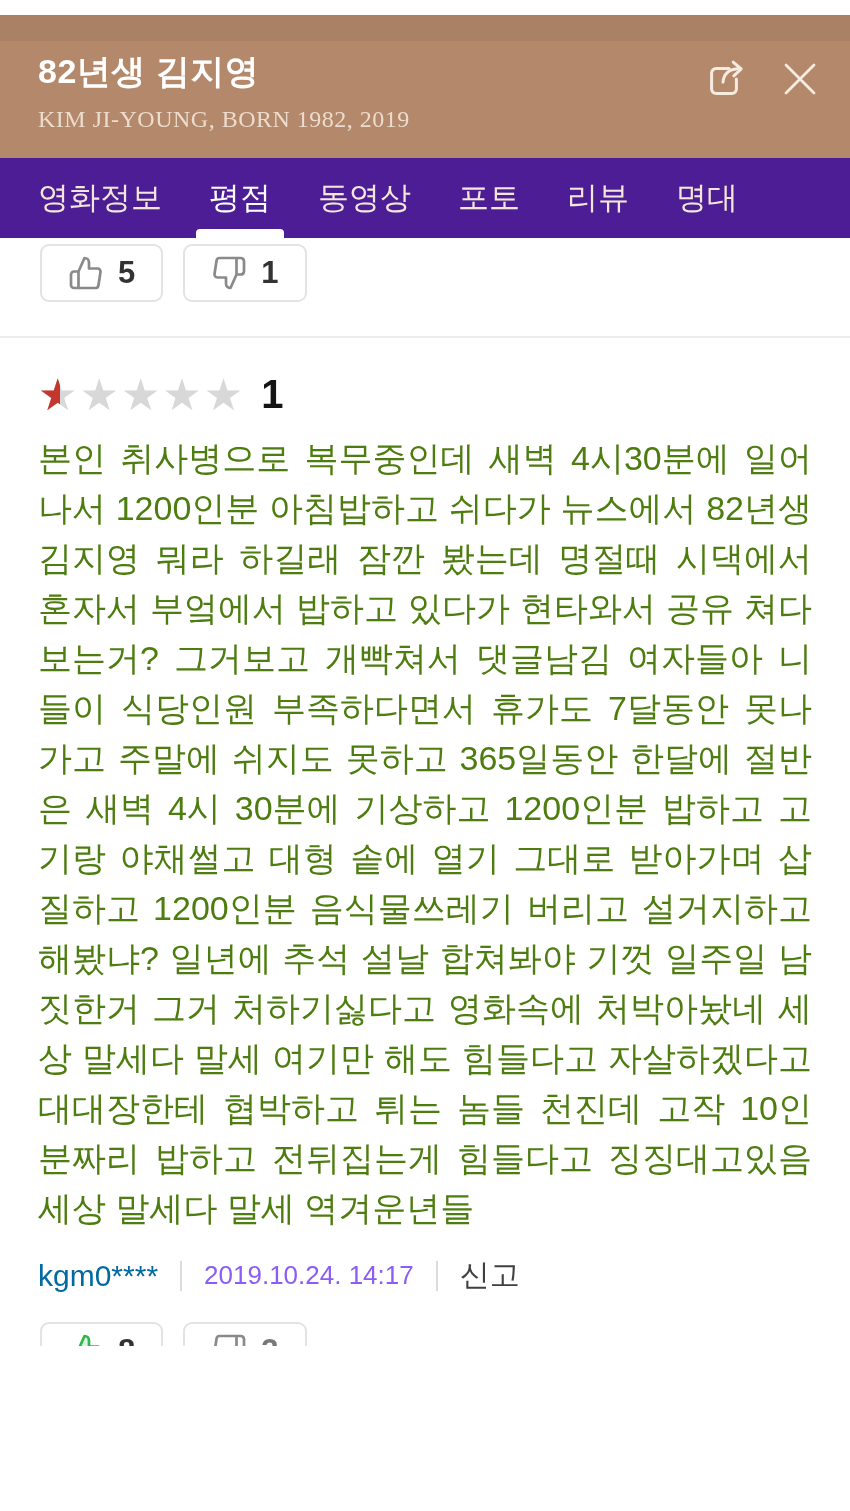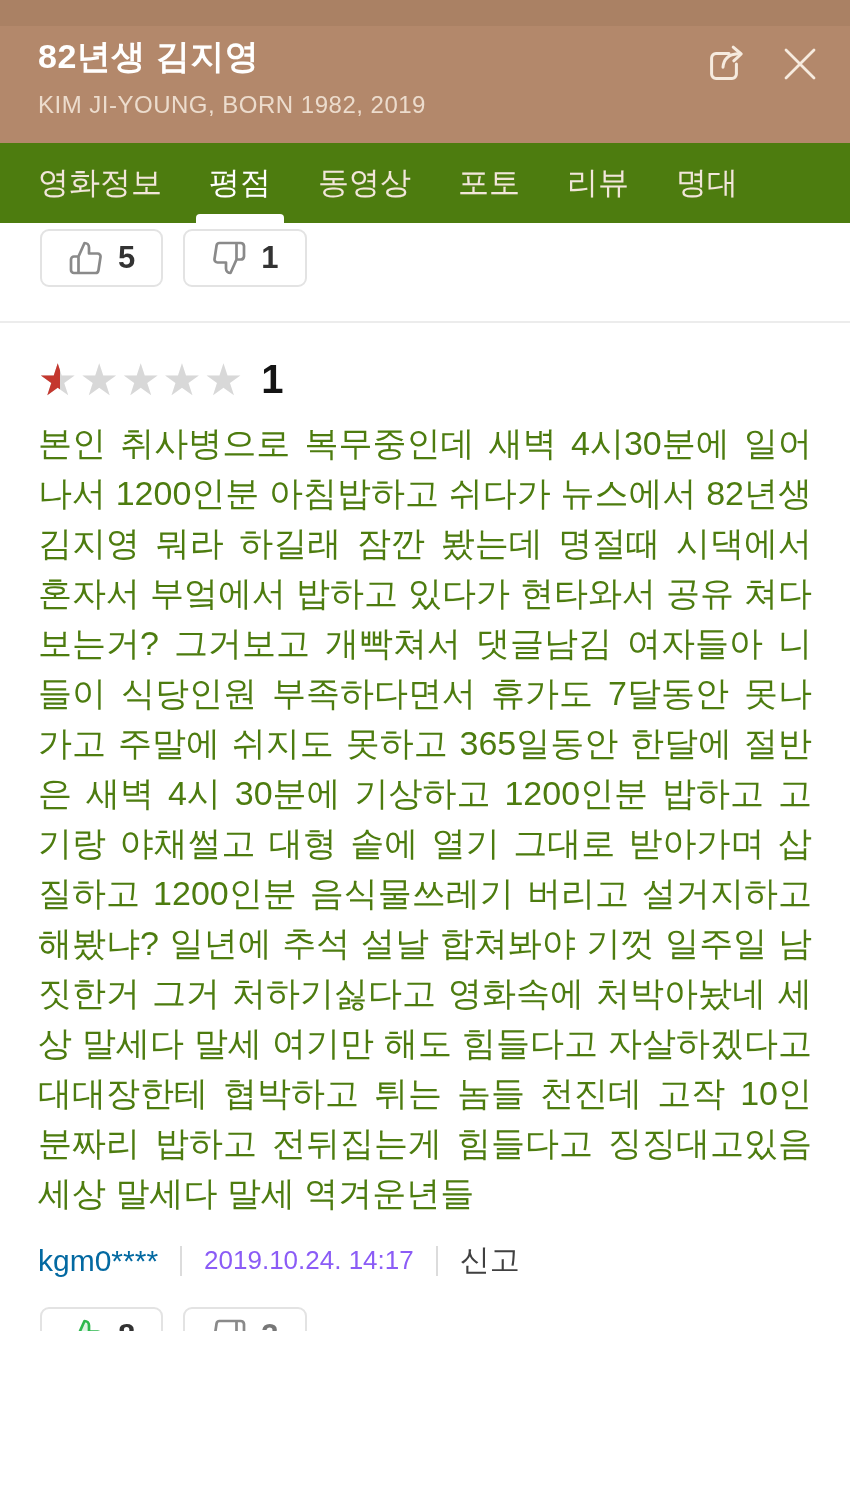--- a/index.html
+++ b/index.html
@@ -1,31 +1,31 @@
 <!DOCTYPE html>
 <html><head>
 <meta charset="utf-8">
 <style>
   * { margin:0; padding:0; box-sizing:border-box; }
   html,body { background:#fff; }
   body { font-family:"Liberation Sans","DejaVu Sans",sans-serif; }
-  .screen { position:relative; width:850px; height:1331px; overflow:hidden; background:#fff; margin:0 auto; }
+  .screen { position:relative; width:850px; height:1331px; overflow:hidden; background:#fff; margin:15px auto; }
 
   
   .header { position:relative; height:143px; background:#b3886b; color:#fff; }
   .status-strip { position:absolute; top:0; left:0; right:0; height:26px; background:rgba(70,45,30,0.08); }
   .header-inner { display:flex; justify-content:space-between; align-items:flex-start; padding:34px 26px 0 38px; }
   .movie-title { font-size:34px; font-weight:600; letter-spacing:0.5px; color:#ffffff; }
-  .movie-subtitle { font-size:24px; font-weight:400; color:#ecdccd; margin-top:11px; letter-spacing:0.5px; }
+  .movie-subtitle { font-size:24px; font-weight:400; color:#ecdccd; margin-top:11px; letter-spacing:0.5px;font-family:Liberation Serif, serif; }
   .header-actions { display:flex; gap:26px; margin-top:6px; }
   .icon-btn { width:48px; height:48px; background:none; border:none; cursor:pointer; padding:0; }
   .icon-btn svg { width:48px; height:48px; display:block; }
 
   
-  .tabbar { position:relative; height:80px; background:#4d7c0f; display:flex; align-items:stretch; column-gap:47px; padding:0 0 0 38px; overflow:hidden; white-space:nowrap; }
+  .tabbar { position:relative; height:80px; background:#4c1d95; display:flex; align-items:stretch; column-gap:47px; padding:0 0 0 38px; overflow:hidden; white-space:nowrap; }
   .tab { position:relative; display:flex; align-items:center; font-size:31px; color:#f2e6da; cursor:pointer; background:none; border:none; font-family:inherit; }
   .tab.active { color:#ffffff; font-weight:400; }
   .tab.active::after { content:""; position:absolute; left:-13px; right:-13px; bottom:0; height:9px; background:#ffffff; border-radius:4px 4px 0 0; }
 
   
   .vote-row { display:flex; gap:20px; padding-left:40px; }
   .vote-row.top { margin-top:6px; }
   .vote-btn { display:inline-flex; align-items:center; gap:14px; height:58px; padding:0 26px; background:#fff; border:2px solid #e3e3e3; border-radius:9px; cursor:pointer; font-family:inherit; }
   .vote-btn svg { width:36px; height:36px; display:block; }
   .vote-count { font-size:31px; font-weight:700; color:#333; }

